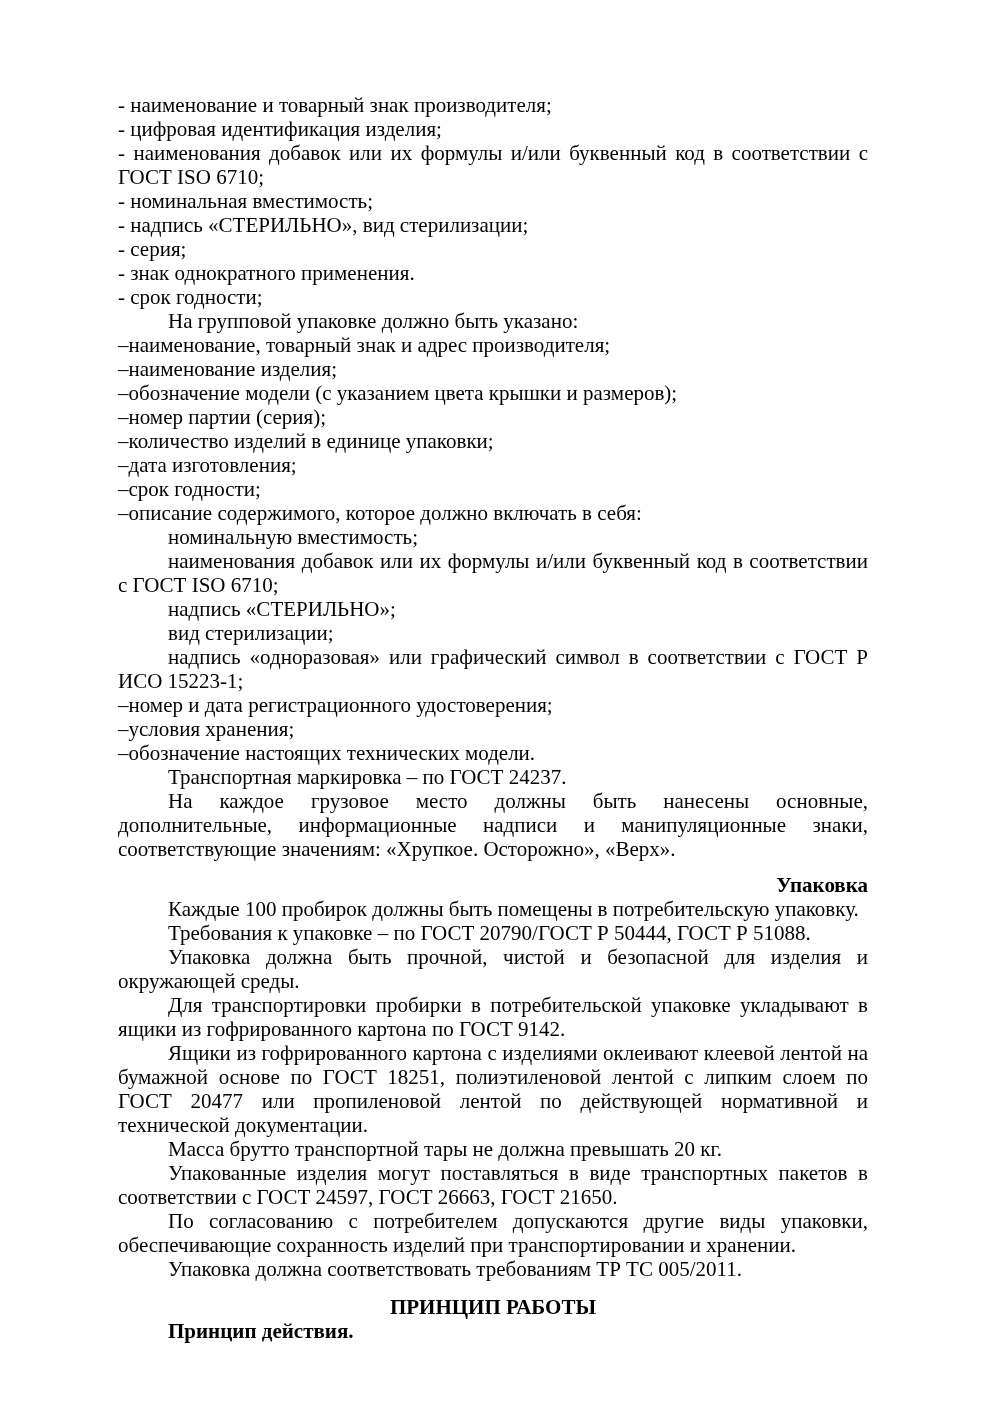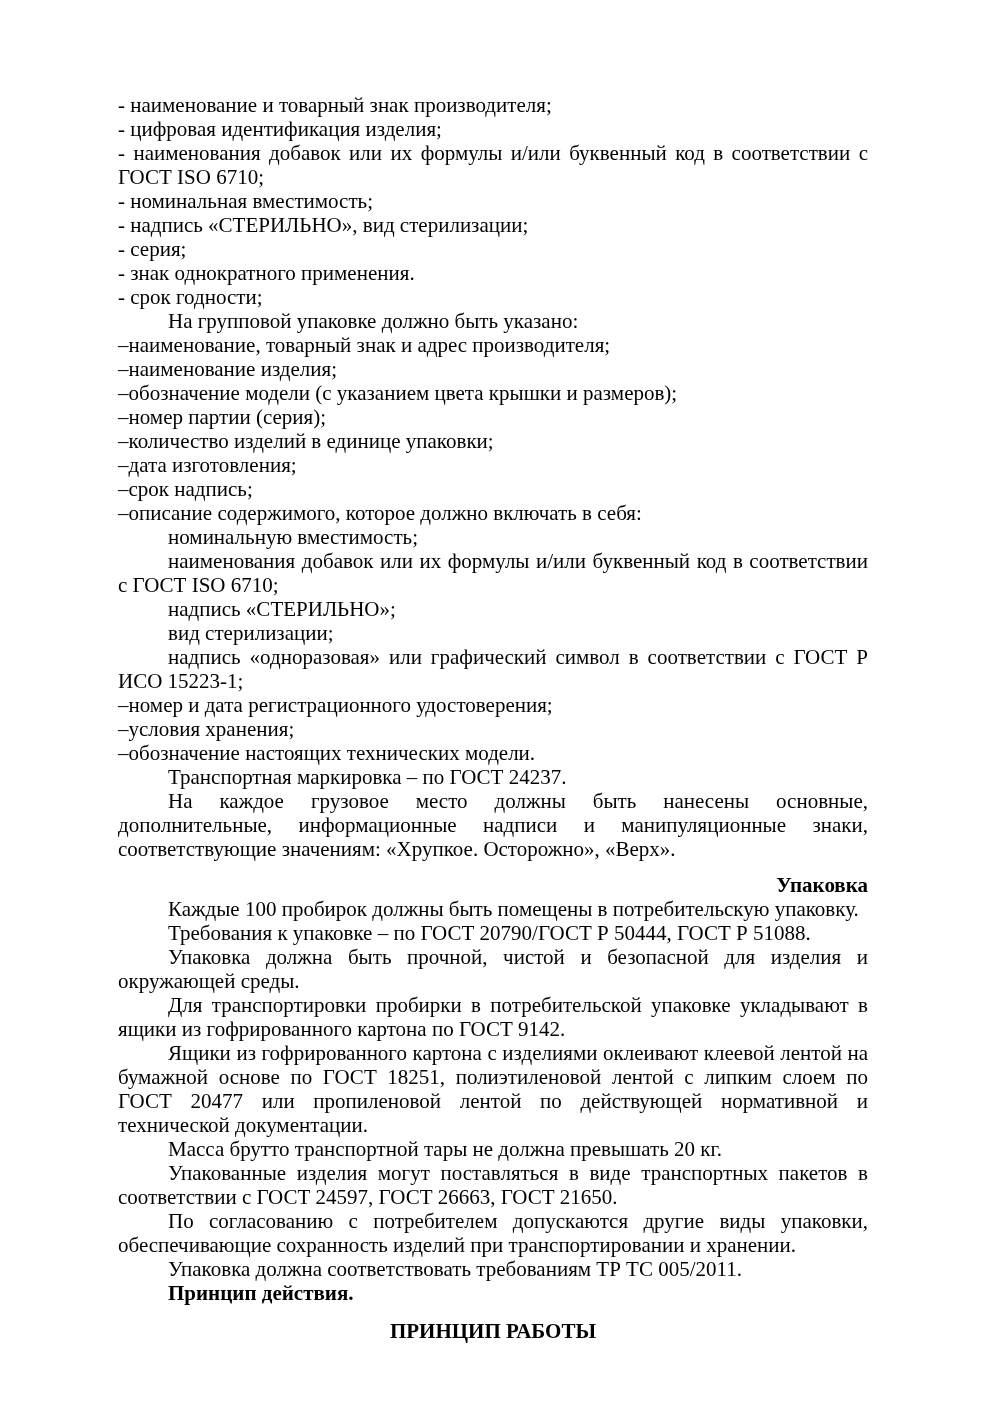--- a/index.html
+++ b/index.html
@@ -59,21 +59,21 @@
       <p class="para flush">- серия;</p>
       <p class="para flush">- знак однократного применения.</p>
       <p class="para flush">- срок годности;</p>
       <p class="para indent">На групповой упаковке должно быть указано:</p>
       <p class="para flush">–наименование, товарный знак и адрес производителя;</p>
       <p class="para flush">–наименование изделия;</p>
       <p class="para flush">–обозначение модели (с указанием цвета крышки и размеров);</p>
       <p class="para flush">–номер партии (серия);</p>
       <p class="para flush">–количество изделий в единице упаковки;</p>
       <p class="para flush">–дата изготовления;</p>
-      <p class="para flush">–срок надпись;</p>
+      <p class="para flush">–срок годности;</p>
       <p class="para flush">–описание содержимого, которое должно включать в себя:</p>
       <p class="para indent">номинальную вместимость;</p>
       <p class="para indent">наименования добавок или их формулы и/или буквенный код в соответствии с ГОСТ ISO 6710;</p>
       <p class="para indent">надпись «СТЕРИЛЬНО»;</p>
       <p class="para indent">вид стерилизации;</p>
       <p class="para indent">надпись «одноразовая» или графический символ в соответствии с ГОСТ Р ИСО 15223-1;</p>
       <p class="para flush">–номер и дата регистрационного удостоверения;</p>
       <p class="para flush">–условия хранения;</p>
       <p class="para flush">–обозначение настоящих технических модели.</p>
       <p class="para indent">Транспортная маркировка – по ГОСТ 24237.</p>
@@ -81,16 +81,16 @@
       <p class="para subheading">Упаковка</p>
       <p class="para indent">Каждые 100 пробирок должны быть помещены в потребительскую упаковку.</p>
       <p class="para indent">Требования к упаковке – по ГОСТ 20790/ГОСТ Р 50444, ГОСТ Р 51088.</p>
       <p class="para indent">Упаковка должна быть прочной, чистой и безопасной для изделия и окружающей среды.</p>
       <p class="para indent">Для транспортировки пробирки в потребительской упаковке укладывают в ящики из гофрированного картона по ГОСТ 9142.</p>
       <p class="para indent">Ящики из гофрированного картона с изделиями оклеивают клеевой лентой на бумажной основе по ГОСТ 18251, полиэтиленовой лентой с липким слоем по ГОСТ 20477 или пропиленовой лентой по действующей нормативной и технической документации.</p>
       <p class="para indent">Масса брутто транспортной тары не должна превышать 20 кг.</p>
       <p class="para indent">Упакованные изделия могут поставляться в виде транспортных пакетов в соответствии с ГОСТ 24597, ГОСТ 26663, ГОСТ 21650.</p>
       <p class="para indent">По согласованию с потребителем допускаются другие виды упаковки, обеспечивающие сохранность изделий при транспортировании и хранении.</p>
       <p class="para indent">Упаковка должна соответствовать требованиям ТР ТС 005/2011.</p>
+      <p class="para heading-centered">ПРИНЦИП РАБОТЫ</p>
       <p class="para bold-indent">Принцип действия.</p>
-      <p class="para heading-centered">ПРИНЦИП РАБОТЫ</p>
     </div>
 </div>
 
 </body></html>

